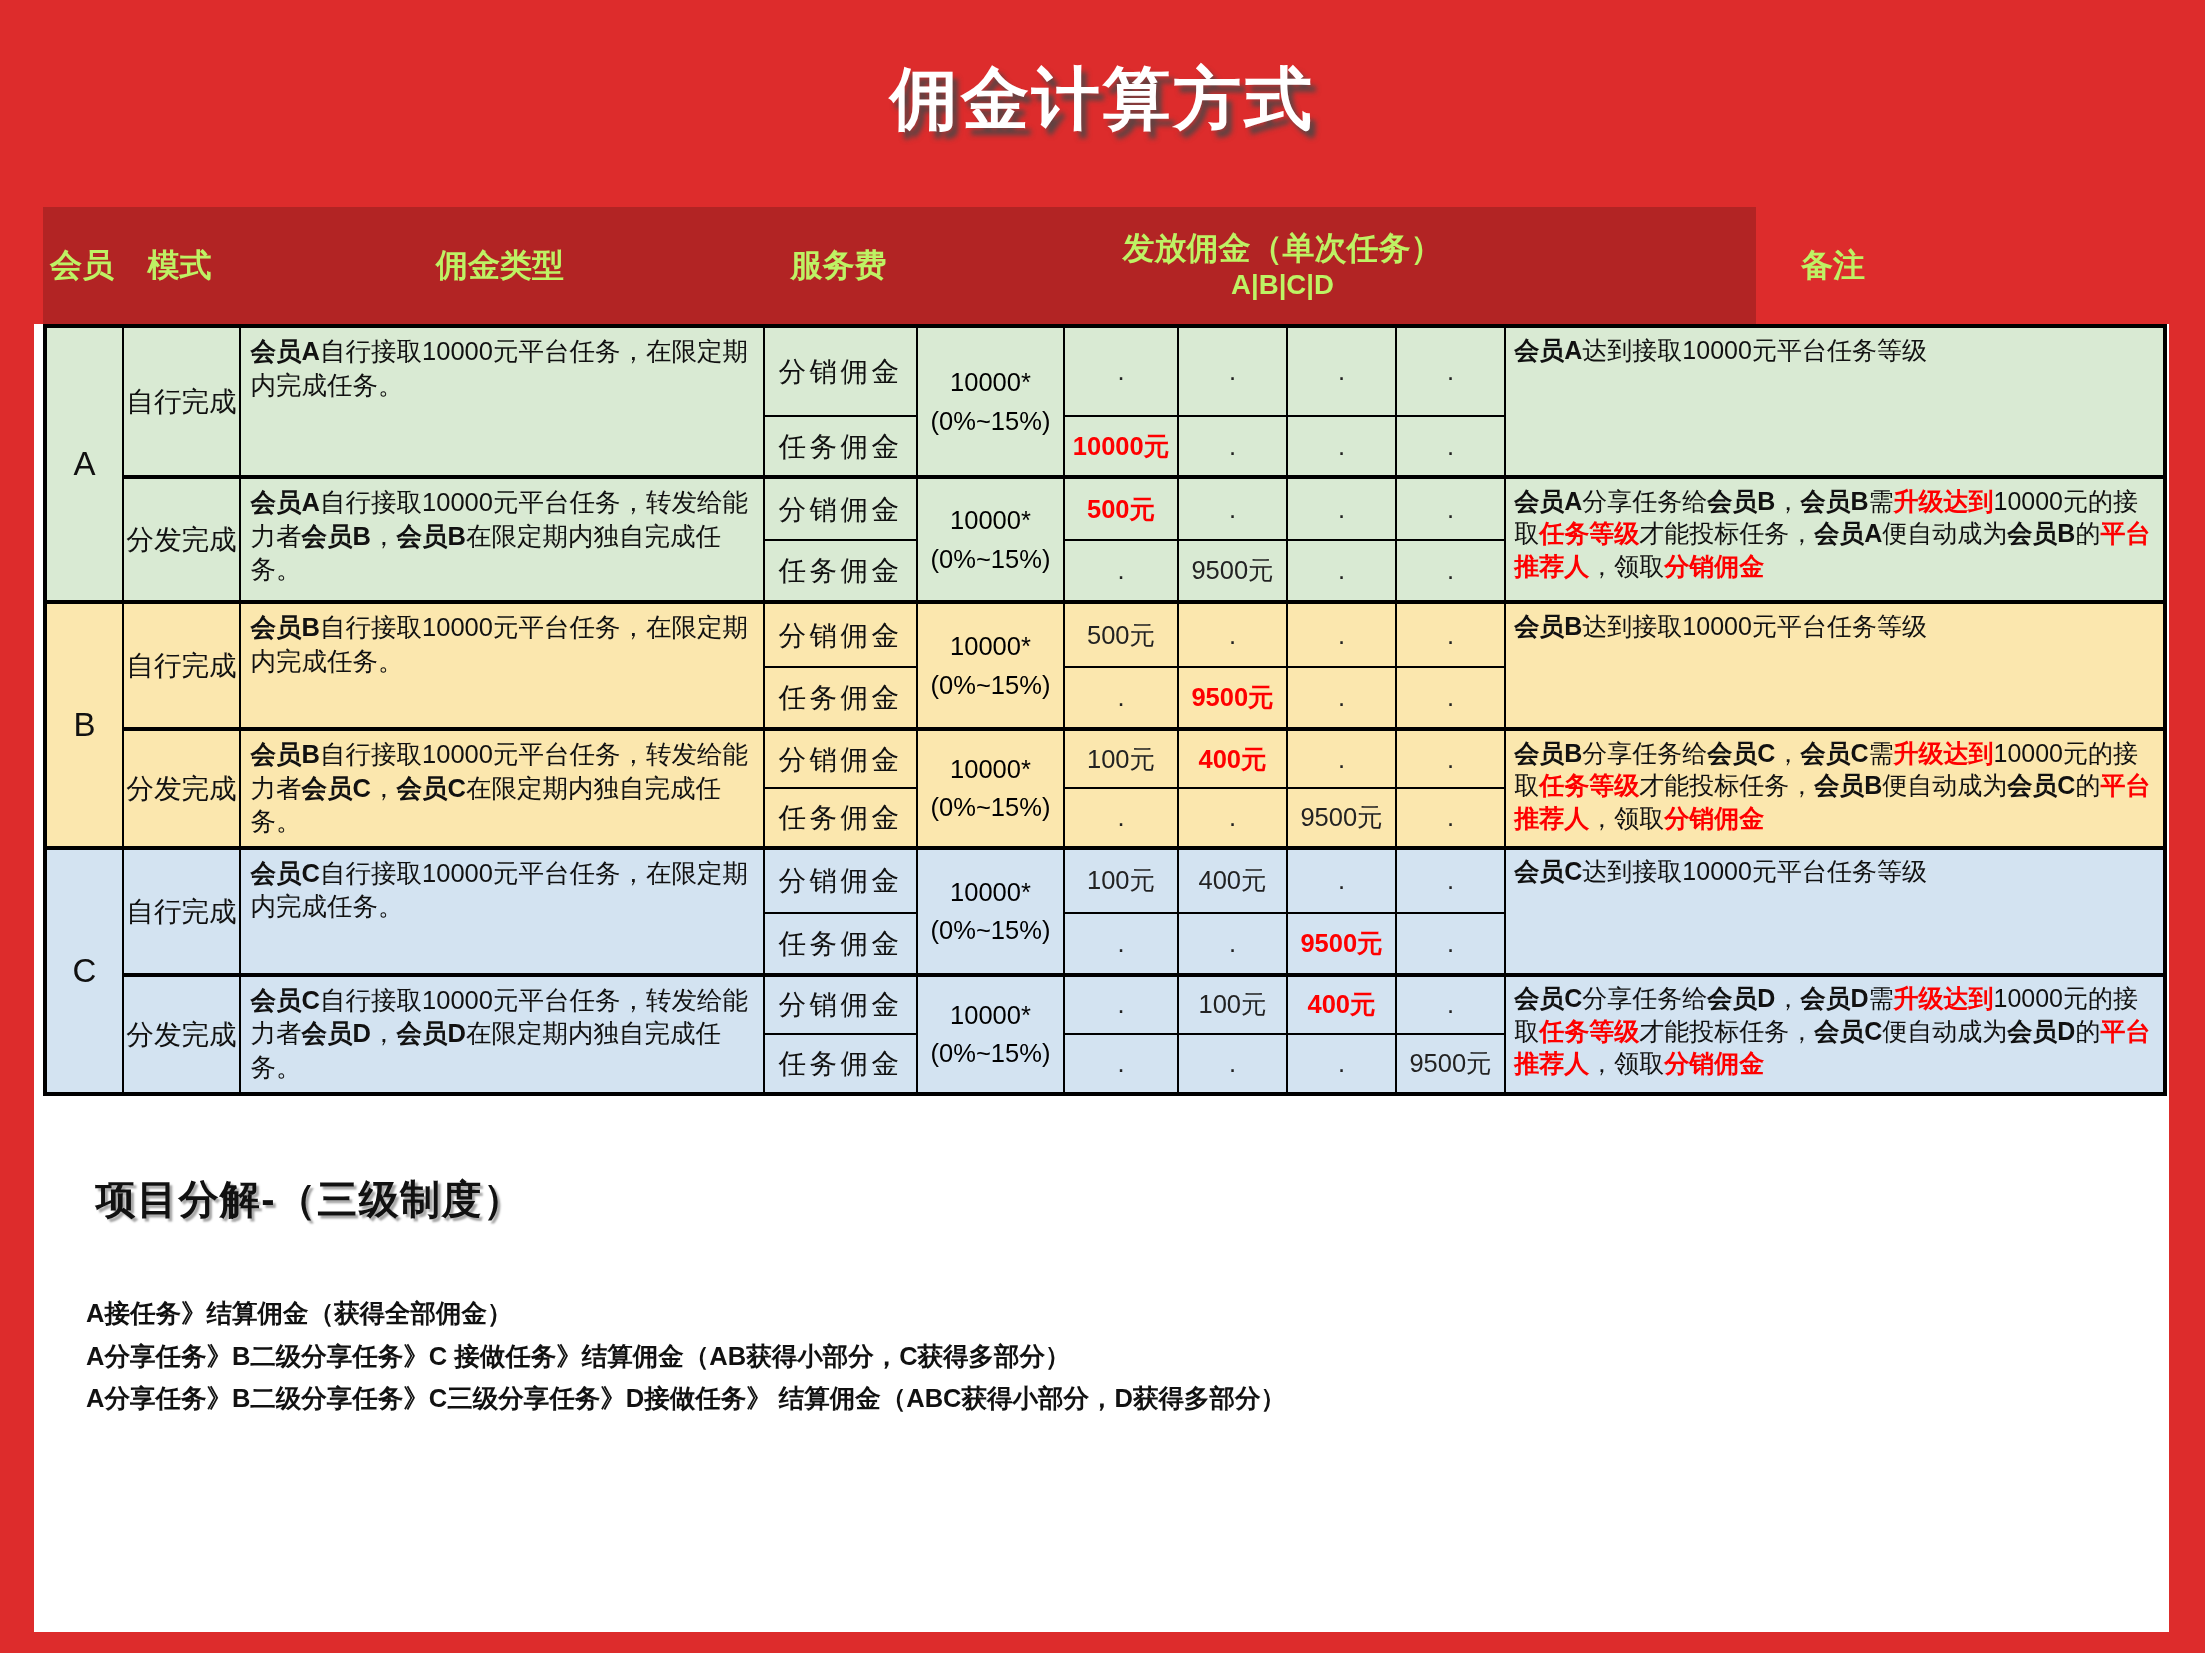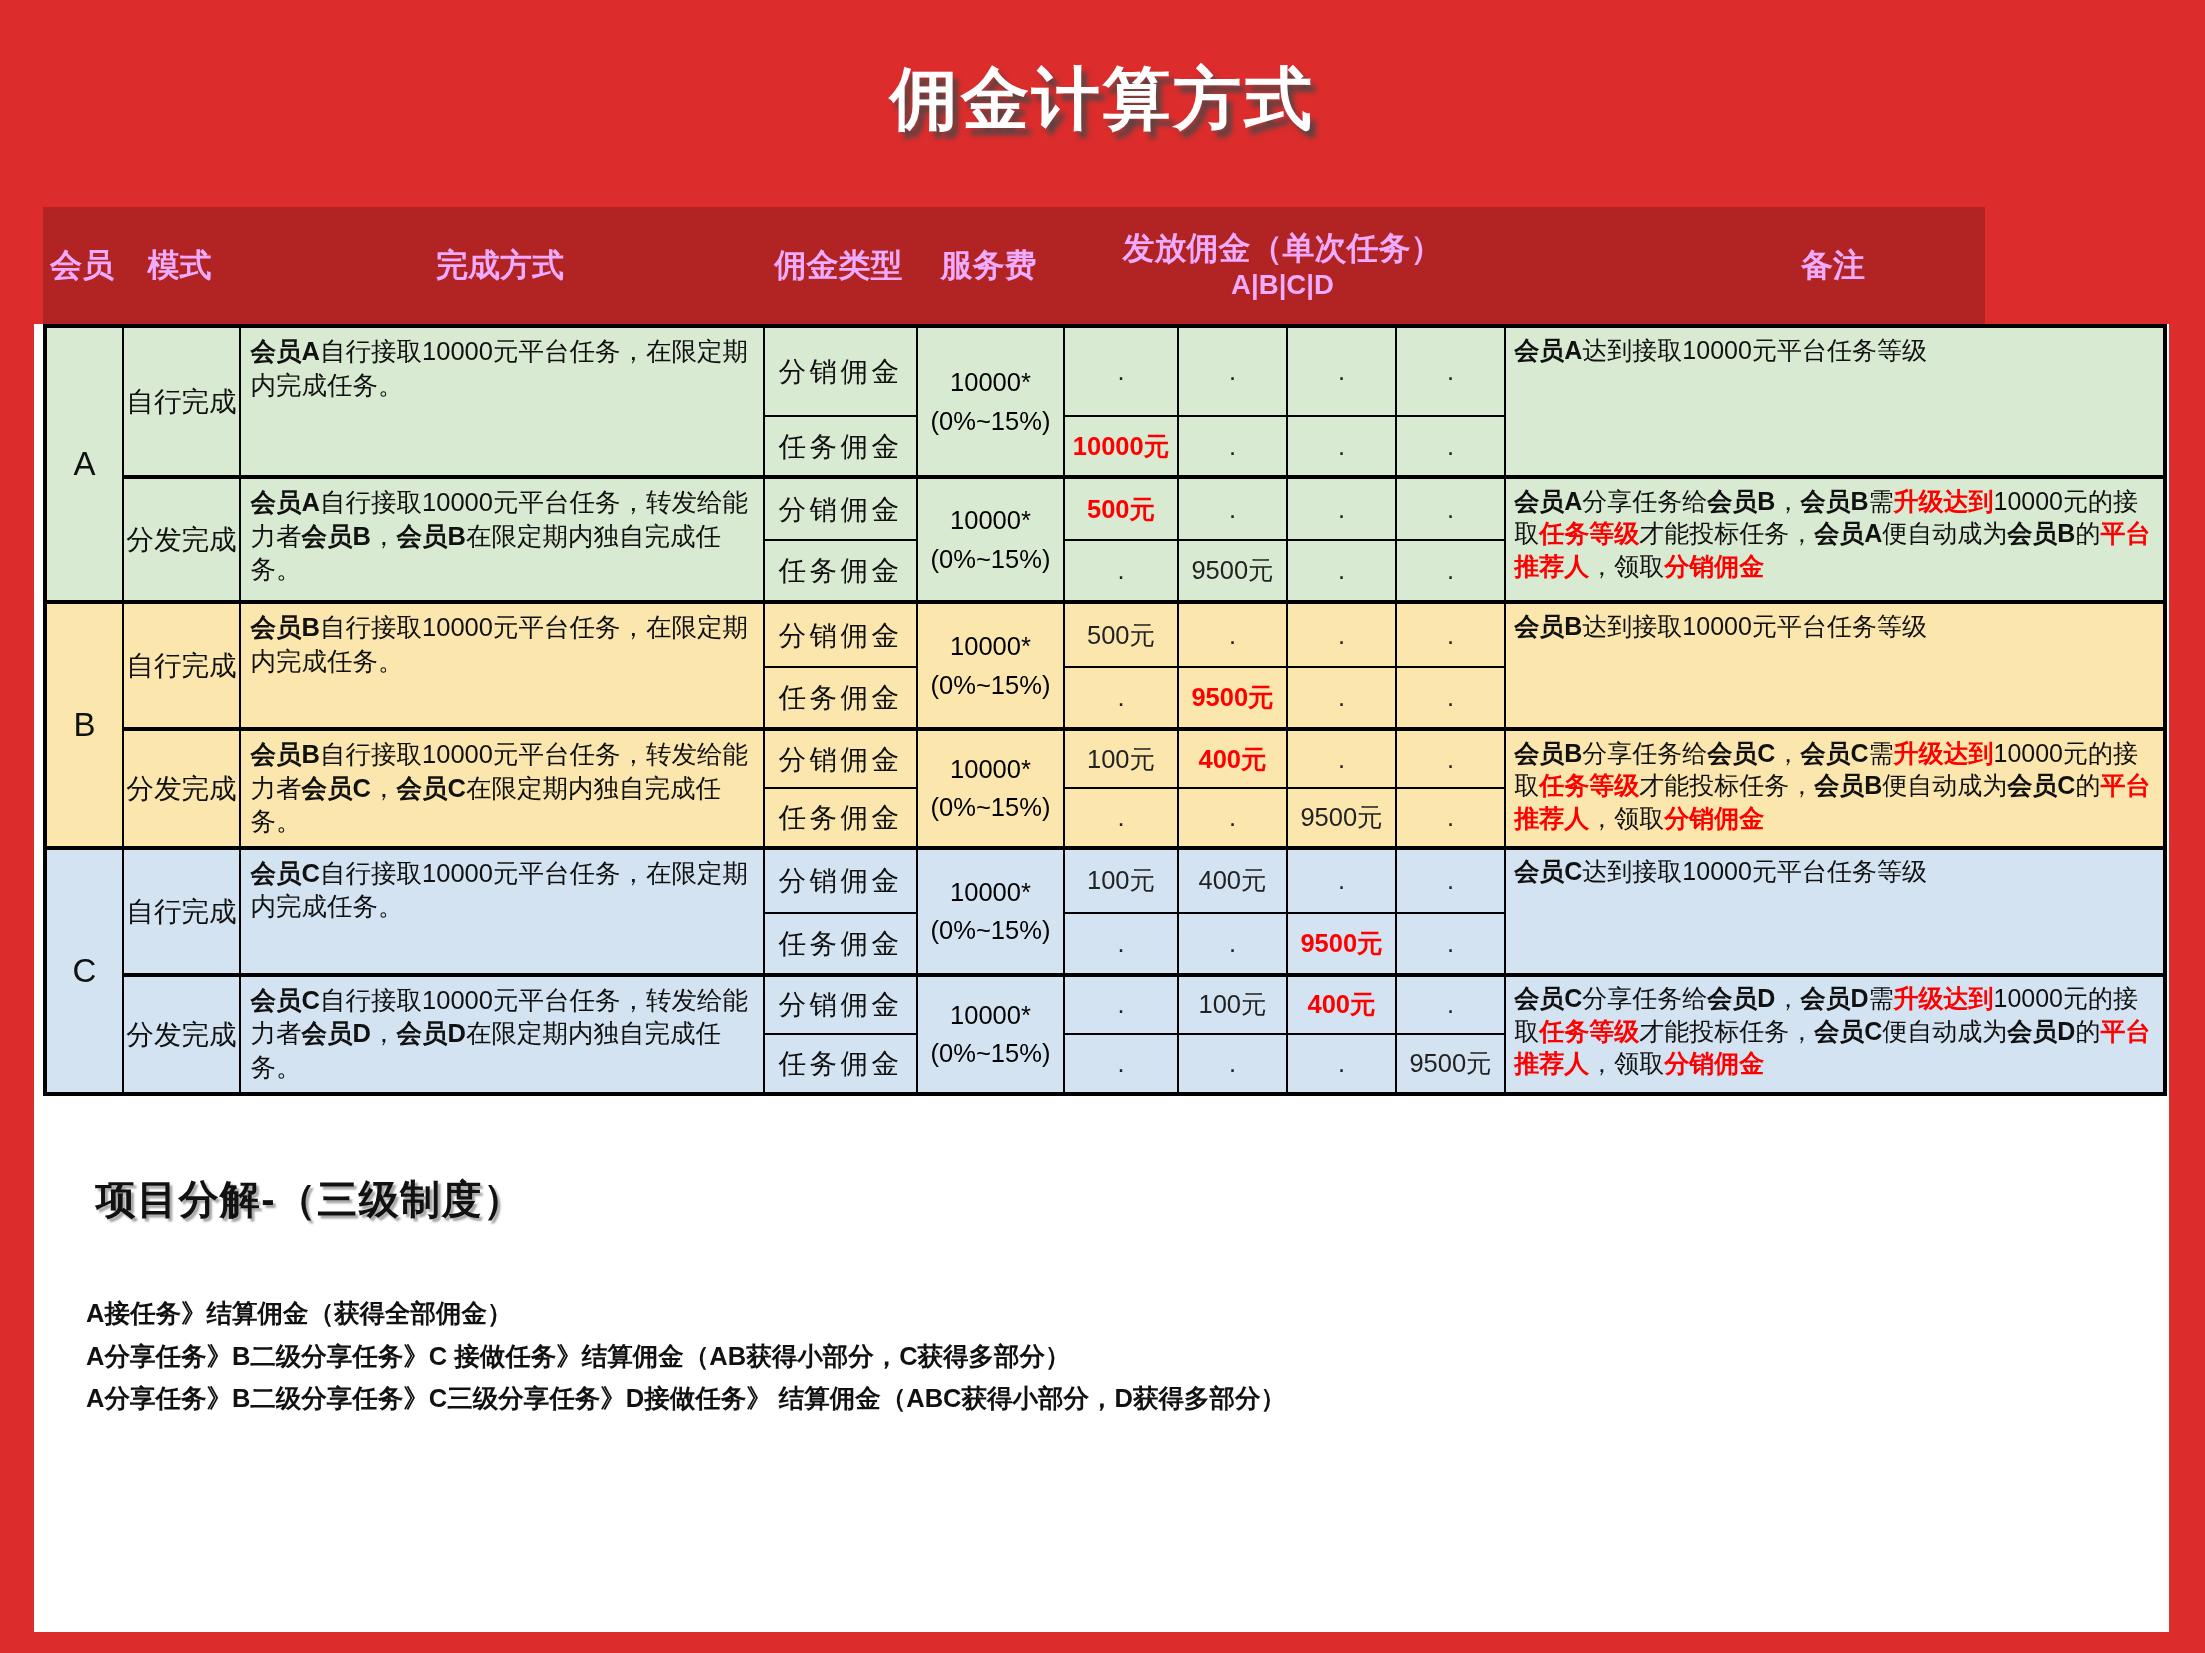--- a/index.html
+++ b/index.html
@@ -13,26 +13,26 @@
     position:absolute;left:0;right:0;top:54px;
     text-align:center;font-size:68px;font-weight:bold;color:#ffffff;
     letter-spacing:2.8px;
     text-shadow:5.5px 6.9px 4.8px rgba(70,70,70,0.85);
   }
   .sheet{
     position:absolute;left:34px;top:324px;width:2135px;height:1308px;
     background:#ffffff;
   }
   .thead{
-    position:absolute;left:43px;top:207px;width:1942px;height:117px;
+    position:absolute;left:43px;top:207px;width:1713px;height:117px;
     background:var(--color-header_bg,#b22424);
     display:grid;
     grid-template-columns:78px 117px 524px 153px 147px 114px 109px 109px 109px 660px;
     align-items:center;
-    color:#f0abfc;font-weight:bold;font-size:32px;text-align:center;
+    color:#bef264;font-weight:bold;font-size:32px;text-align:center;
   }
   .thead .hcell{line-height:1.1;}
   .payout-head{grid-column:6/10;}
   .payout-sub{font-size:27.6px;margin-top:4.1px;}
   table.main{
     position:absolute;left:43px;top:324px;width:2119px;
     border-collapse:collapse;table-layout:fixed;
     border:4.1px solid #000;
   }
   table.main td{
@@ -64,21 +64,20 @@
 </head>
 <body>
 
 <div class="page-title">佣金计算方式</div>
 
 <div class="sheet"></div>
 
 <div class="thead">
   <div class="hcell">会员</div>
   <div class="hcell">模式</div>
-  <div class="hcell">完成方式</div>
   <div class="hcell">佣金类型</div>
   <div class="hcell">服务费</div>
   <div class="hcell payout-head">
     <div>发放佣金（单次任务）</div>
     <div class="payout-sub">A|B|C|D</div>
   </div>
   <div class="hcell">备注</div>
 </div>
 
 <table class="main">

